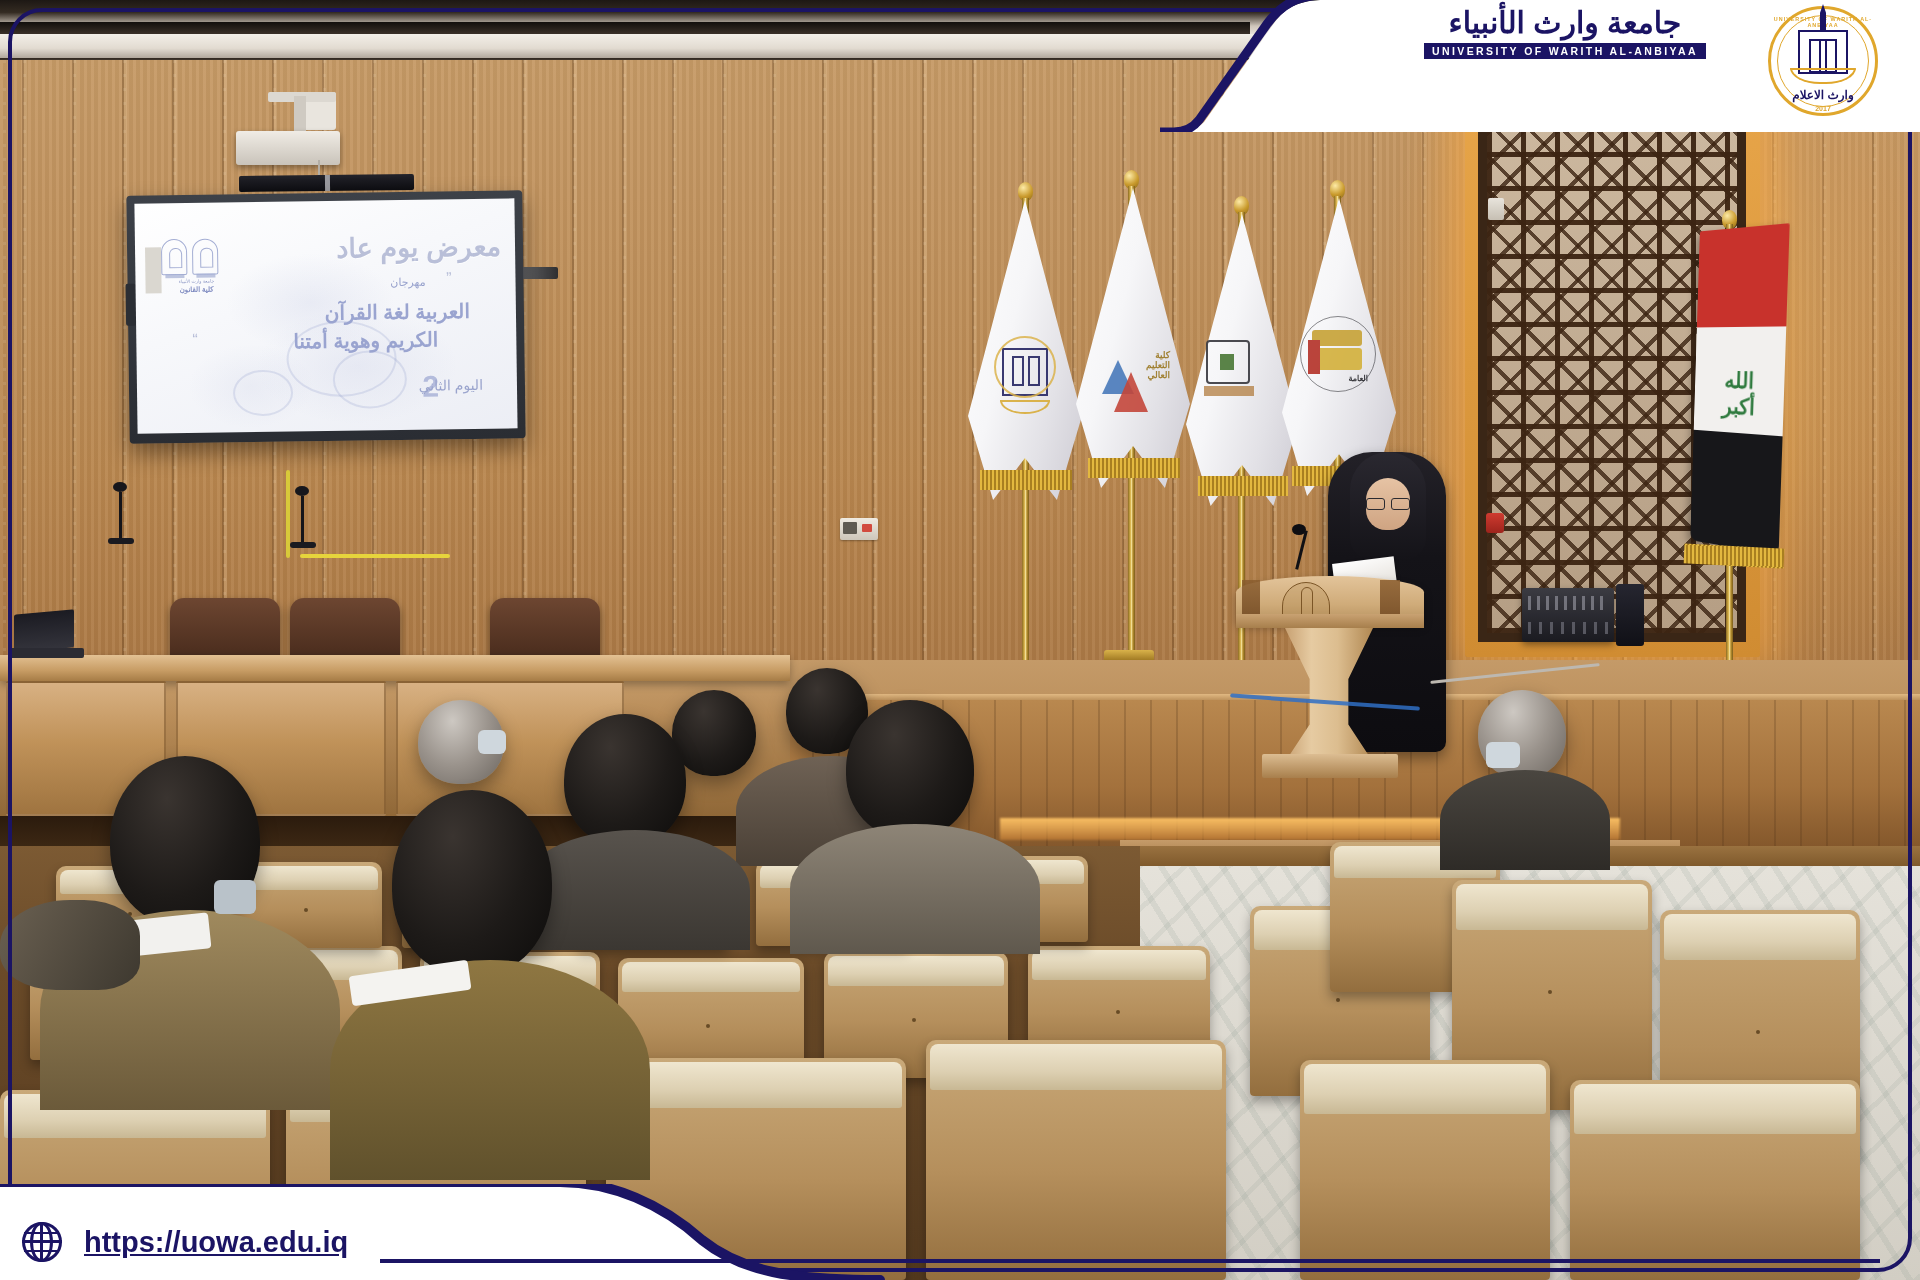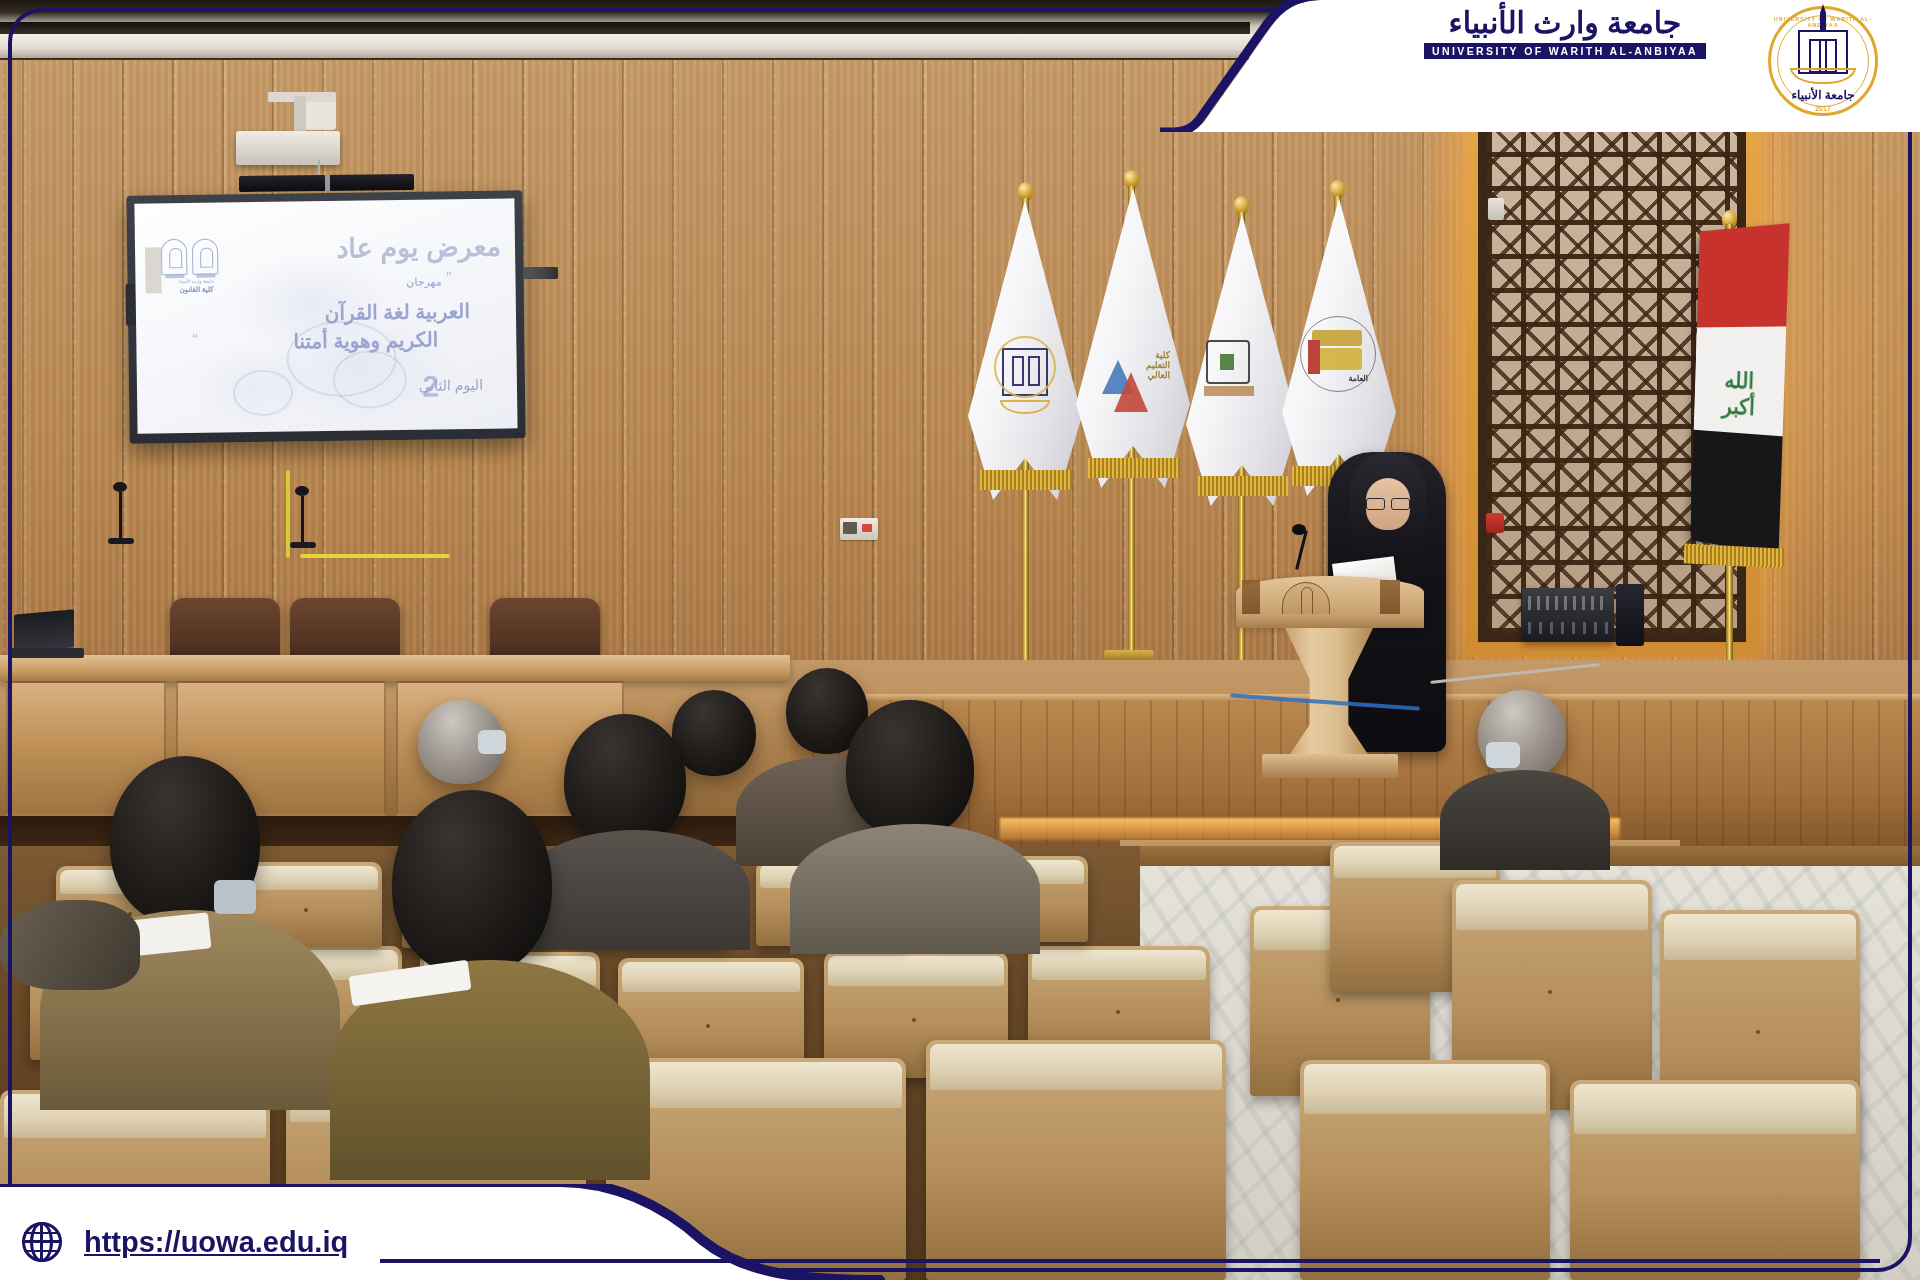--- a/index.html
+++ b/index.html
@@ -156,21 +156,21 @@
   .slide-logo-cap .l1{font-size:4.6px;color:#8e99c6;line-height:1.25;}
   .slide-logo-cap .l2{font-size:7px;color:#7e8ac0;font-weight:bold;line-height:1.3;}
 
   .slide-top-title{
     position:absolute; right:14px; top:32px; direction:rtl;
     font-size:27px; font-weight:bold; color:#b9bfd8; letter-spacing:1px;
     text-shadow:0 1px 0 rgba(255,255,255,.8);
     white-space:nowrap;
   }
   .slide-mahrajan{
-    position:absolute; right:74px; top:76px; direction:rtl;
+    position:absolute; right:90px; top:76px; direction:rtl;
     font-size:11px; color:#98a2cd;
   }
   .slide-quote-r{position:absolute;right:64px;top:70px;font-size:16px;color:#b4bbd6;}
   .slide-quote-l{position:absolute;left:56px;top:128px;font-size:16px;color:#b4bbd6;}
   .slide-line1{
     position:absolute; right:46px; top:100px; direction:rtl;
     font-size:20px; font-weight:bold; color:#9aa4d0; letter-spacing:.5px; white-space:nowrap;
   }
   .slide-line2{
     position:absolute; right:78px; top:128px; direction:rtl;
@@ -880,21 +880,21 @@
       <div class="en-wordmark">UNIVERSITY OF WARITH AL-ANBIYAA</div>
     </div>
 
     <div class="header-seal">
       <div class="seal-ring"></div>
       <div class="seal-ring2"></div>
       <div class="seal-en">UNIVERSITY OF WARITH AL-ANBIYAA</div>
       <div class="seal-minaret"></div>
       <div class="seal-core"></div>
       <div class="seal-book"></div>
-      <div class="seal-ar">جامعة الأنبياء</div>
+      <div class="seal-ar">وارث الاعلام</div>
       <div class="seal-year">2017</div>
     </div>
   </div>
 
   <div class="footer-band">
     <svg class="footer-band" style="position:absolute;left:0;top:0;" viewBox="0 0 900 96" preserveAspectRatio="none">
       <path d="M0,0 L560,0 C610,0 660,22 700,58 C740,90 790,96 860,96 L0,96 Z" fill="#ffffff"></path>
       <path d="M-10,-2 L560,-2 C612,-2 662,20 702,56 C742,88 792,96 880,96" fill="none" stroke="#1b1464" stroke-width="10" stroke-linecap="round"></path>
     </svg>
 

